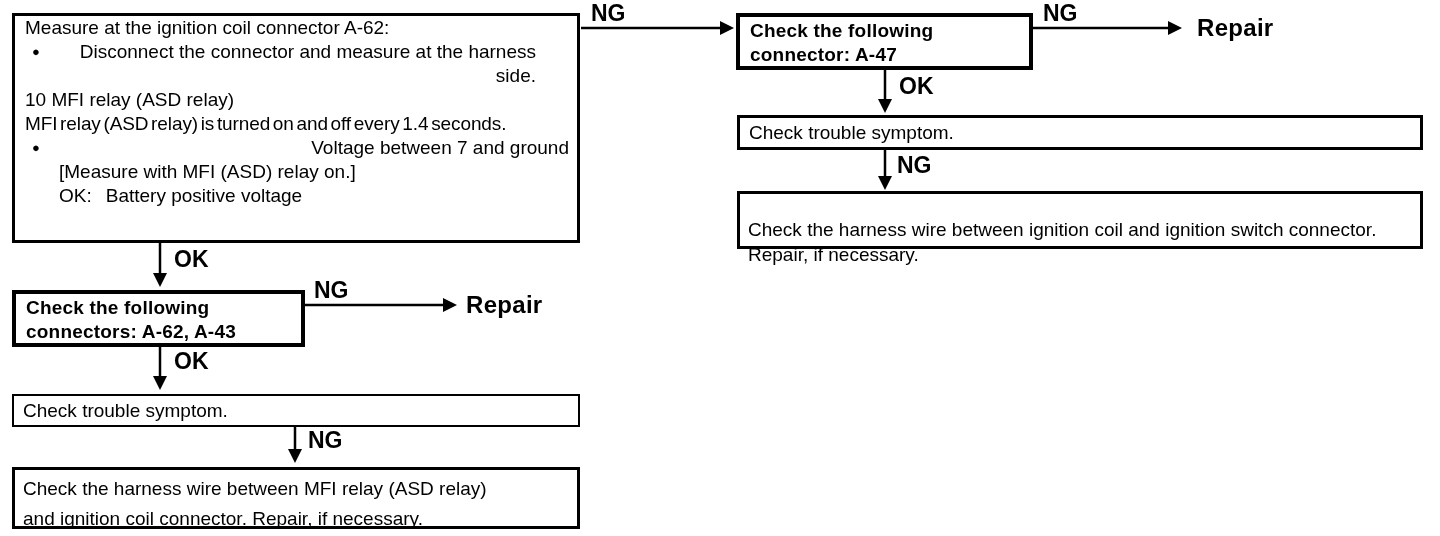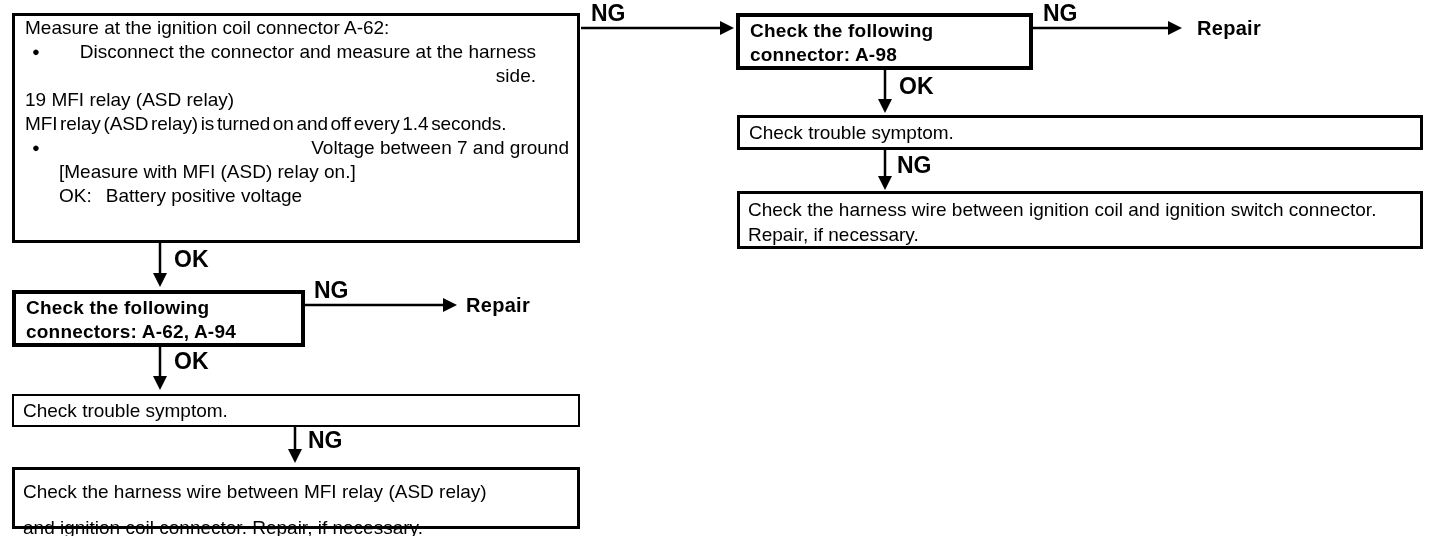--- a/index.html
+++ b/index.html
@@ -42,34 +42,34 @@
   
   .rt-connector-box { left: 736px; top: 13px; width: 297px; height: 57px; padding: 2px 10px; font-weight: 700; letter-spacing: 0.2px; }
   .lt-connector-box { left: 12px; top: 290px; width: 293px; height: 57px; padding: 2px 10px; font-weight: 700; letter-spacing: 0.2px; }
 
   
   .rt-symptom-box { left: 737px; top: 115px; width: 686px; height: 35px; display: flex; align-items: center; padding-left: 9px; }
   .lt-symptom-box { left: 12px; top: 394px; width: 568px; height: 33px; display: flex; align-items: center; padding-left: 9px; border-width: 2px; }
 
   
   .rt-harness-box { left: 737px; top: 191px; width: 686px; height: 58px; padding: 3px 8px; line-height: 25px; }
-  .rt-harness-box .wrap { max-width: 642px; }
-  .lt-harness-box { left: 12px; top: 467px; width: 568px; height: 62px; padding: 4px 8px; line-height: 36px; }
+  .rt-harness-box .wrap { max-width: 642px; margin-top: 20px; }
+  .lt-harness-box { left: 12px; top: 467px; width: 568px; height: 62px; padding: 4px 8px; line-height: 30px; }
   .lt-harness-box .wrap { max-width: 482px; }
 
   .flow-label {
     position: absolute;
     font-size: 23px;
     font-weight: 700;
     line-height: 21px;
     white-space: nowrap;
   }
   .repair-label {
     position: absolute;
-    font-size: 20px;
+    font-size: 24px;
     font-weight: 700;
     line-height: 22px;
     letter-spacing: 0.3px;
     white-space: nowrap;
   }
 </style>
 </head>
 <body>
 
 <div class="canvas">
@@ -100,37 +100,37 @@
     <line x1="295" y1="427" x2="295" y2="449" stroke="#000" stroke-width="2.5"></line>
     <polygon points="288,449 295,463 302,449" fill="#000"></polygon>
   </svg>
 
   <div class="box start-box">
     <div class="row">Measure at the ignition coil connector A-62:</div>
     <div class="brow">
       <span class="bullet-cell">●</span>
       <span class="btxt" style="max-width:470px">Disconnect the connector and measure at the harness side.</span>
     </div>
-    <div class="row">19 MFI relay (ASD relay)</div>
+    <div class="row">10 MFI relay (ASD relay)</div>
     <div class="row tight">MFI relay (ASD relay) is turned on and off every 1.4 seconds.</div>
     <div class="brow">
       <span class="bullet-cell">●</span>
       <span class="btxt">Voltage between 7 and ground</span>
     </div>
     <div class="indent">[Measure with MFI (ASD) relay on.]</div>
     <div class="indent">
       <span class="ok-key">OK:</span><span>Battery positive voltage</span>
     </div>
   </div>
 
   <span class="flow-label" style="left:591px; top:3px;">NG</span>
 
   <div class="box heavy rt-connector-box">
     <div>Check the following</div>
-    <div>connector: A-98</div>
+    <div>connector: A-47</div>
   </div>
 
   <span class="flow-label" style="left:1043px; top:3px;">NG</span>
   <span class="repair-label" style="left:1197px; top:17px;">Repair</span>
 
   <span class="flow-label" style="left:899px; top:76px;">OK</span>
 
   <div class="box rt-symptom-box">
     <span>Check trouble symptom.</span>
   </div>
@@ -138,21 +138,21 @@
   <span class="flow-label" style="left:897px; top:155px;">NG</span>
 
   <div class="box rt-harness-box">
     <div class="wrap">Check the harness wire between ignition coil and ignition switch connector. Repair, if necessary.</div>
   </div>
 
   <span class="flow-label" style="left:174px; top:249px;">OK</span>
 
   <div class="box heavy lt-connector-box">
     <div>Check the following</div>
-    <div>connectors: A-62, A-94</div>
+    <div>connectors: A-62, A-43</div>
   </div>
 
   <span class="flow-label" style="left:314px; top:280px;">NG</span>
   <span class="repair-label" style="left:466px; top:294px;">Repair</span>
 
   <span class="flow-label" style="left:174px; top:351px;">OK</span>
 
   <div class="box lt-symptom-box">
     <span>Check trouble symptom.</span>
   </div>

